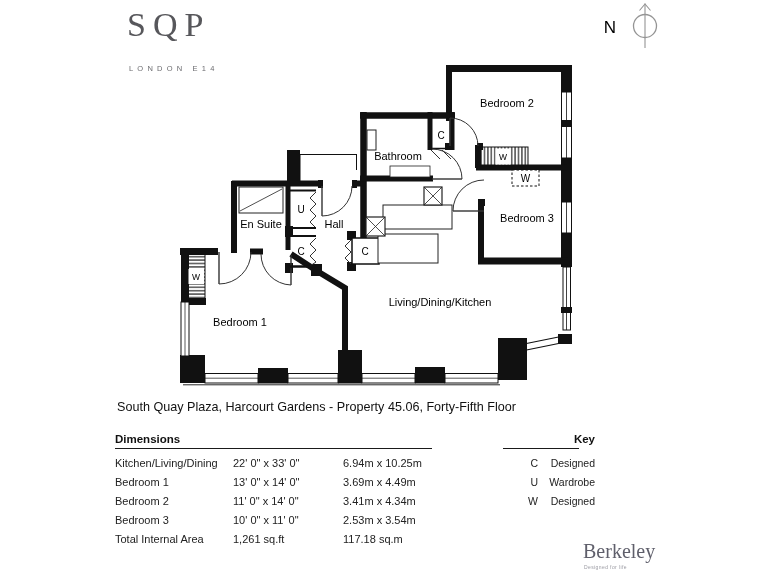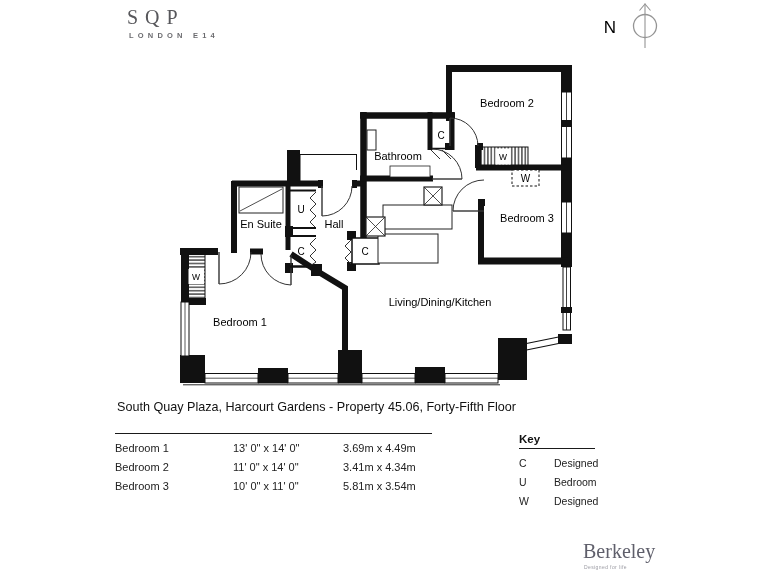--- a/index.html
+++ b/index.html
@@ -1,29 +1,29 @@
 <!DOCTYPE html>
 <html><head>
 <meta charset="utf-8">
 <style>
   html,body{margin:0;padding:0;}
   body{width:768px;height:576px;position:relative;background:#fff;overflow:hidden;
        font-family:"Liberation Sans",sans-serif;color:#111;}
   .abs{position:absolute;}
   
   .sqp{left:127px;top:6px;color:#57575b;}
-  .sqp-main{font-family:"Liberation Serif",serif;font-size:20px;letter-spacing:7px;font-weight:400;}
-  .sqp-sub{font-size:7.5px;letter-spacing:4.2px;color:#6b6b6f;margin-top:2px;margin-left:2px;font-weight:bold;}
+  .sqp-main{font-family:"Liberation Serif",serif;font-size:34px;letter-spacing:7px;font-weight:400;}
+  .sqp-sub{font-size:7.5px;letter-spacing:4.2px;color:#6b6b6f;margin-top:20px;margin-left:2px;}
   
   #plan-svg{left:0;top:0;}
   
   .page-title{left:117px;top:400px;font-size:12.6px;font-weight:normal;white-space:nowrap;}
   
   .dims{left:115px;top:433px;width:322px;}
-  .key{left:519px;top:433px;width:92px;}
+  .key{left:503px;top:433px;width:92px;text-align:right;}
   .tbl-heading{font-size:11.5px;font-weight:bold;padding-bottom:3px;}
   .rule{border-bottom:1.5px solid #1a1a1a;}
   .dims .rule{width:317px;}
   .key .rule{width:76px;}
   .dim-row{display:grid;grid-template-columns:118px 110px 1fr;height:19.2px;
            align-items:center;font-size:11px;color:#222;white-space:nowrap;}
   .key-row{display:grid;grid-template-columns:35px 1fr;height:19px;
            align-items:center;font-size:10.5px;color:#222;white-space:nowrap;}
   .rows{margin-top:4px;}
   
@@ -222,51 +222,62 @@
     <text x="365" y="255" class="mark-lbl">C</text>
     <text x="503" y="160" class="mark-sm">W</text>
     <text x="525.5" y="182" class="mark-lbl">W</text>
     <text x="196" y="280" class="mark-sm">W</text>
   </g>
 </svg>
 
 <div class="abs page-title">South Quay Plaza, Harcourt Gardens - Property 45.06, Forty-Fifth Floor</div>
 
 <div class="abs dims">
+  <div class="tbl-heading">Dimensions</div>
   <div class="rule"></div>
   <div class="rows">
+    <div class="dim-row">
+      <span>Kitchen/Living/Dining</span>
+      <span>22' 0" x 33' 0"</span>
+      <span>6.94m x 10.25m</span>
+    </div>
     <div class="dim-row">
       <span>Bedroom 1</span>
       <span>13' 0" x 14' 0"</span>
       <span>3.69m x 4.49m</span>
     </div>
     <div class="dim-row">
       <span>Bedroom 2</span>
       <span>11' 0" x 14' 0"</span>
       <span>3.41m x 4.34m</span>
     </div>
     <div class="dim-row">
       <span>Bedroom 3</span>
       <span>10' 0" x 11' 0"</span>
-      <span>5.81m x 3.54m</span>
+      <span>2.53m x 3.54m</span>
+    </div>
+    <div class="dim-row">
+      <span>Total Internal Area</span>
+      <span>1,261 sq.ft</span>
+      <span>117.18 sq.m</span>
     </div>
   </div>
 </div>
 
 <div class="abs key">
   <div class="tbl-heading">Key</div>
   <div class="rule"></div>
   <div class="rows">
     <div class="key-row">
       <span>C</span>
       <span>Designed</span>
     </div>
     <div class="key-row">
       <span>U</span>
-      <span>Bedroom</span>
+      <span>Wardrobe</span>
     </div>
     <div class="key-row">
       <span>W</span>
       <span>Designed</span>
     </div>
   </div>
 </div>
 
 <div class="abs berkeley">
   <div class="berkeley-name">Berkeley</div>

